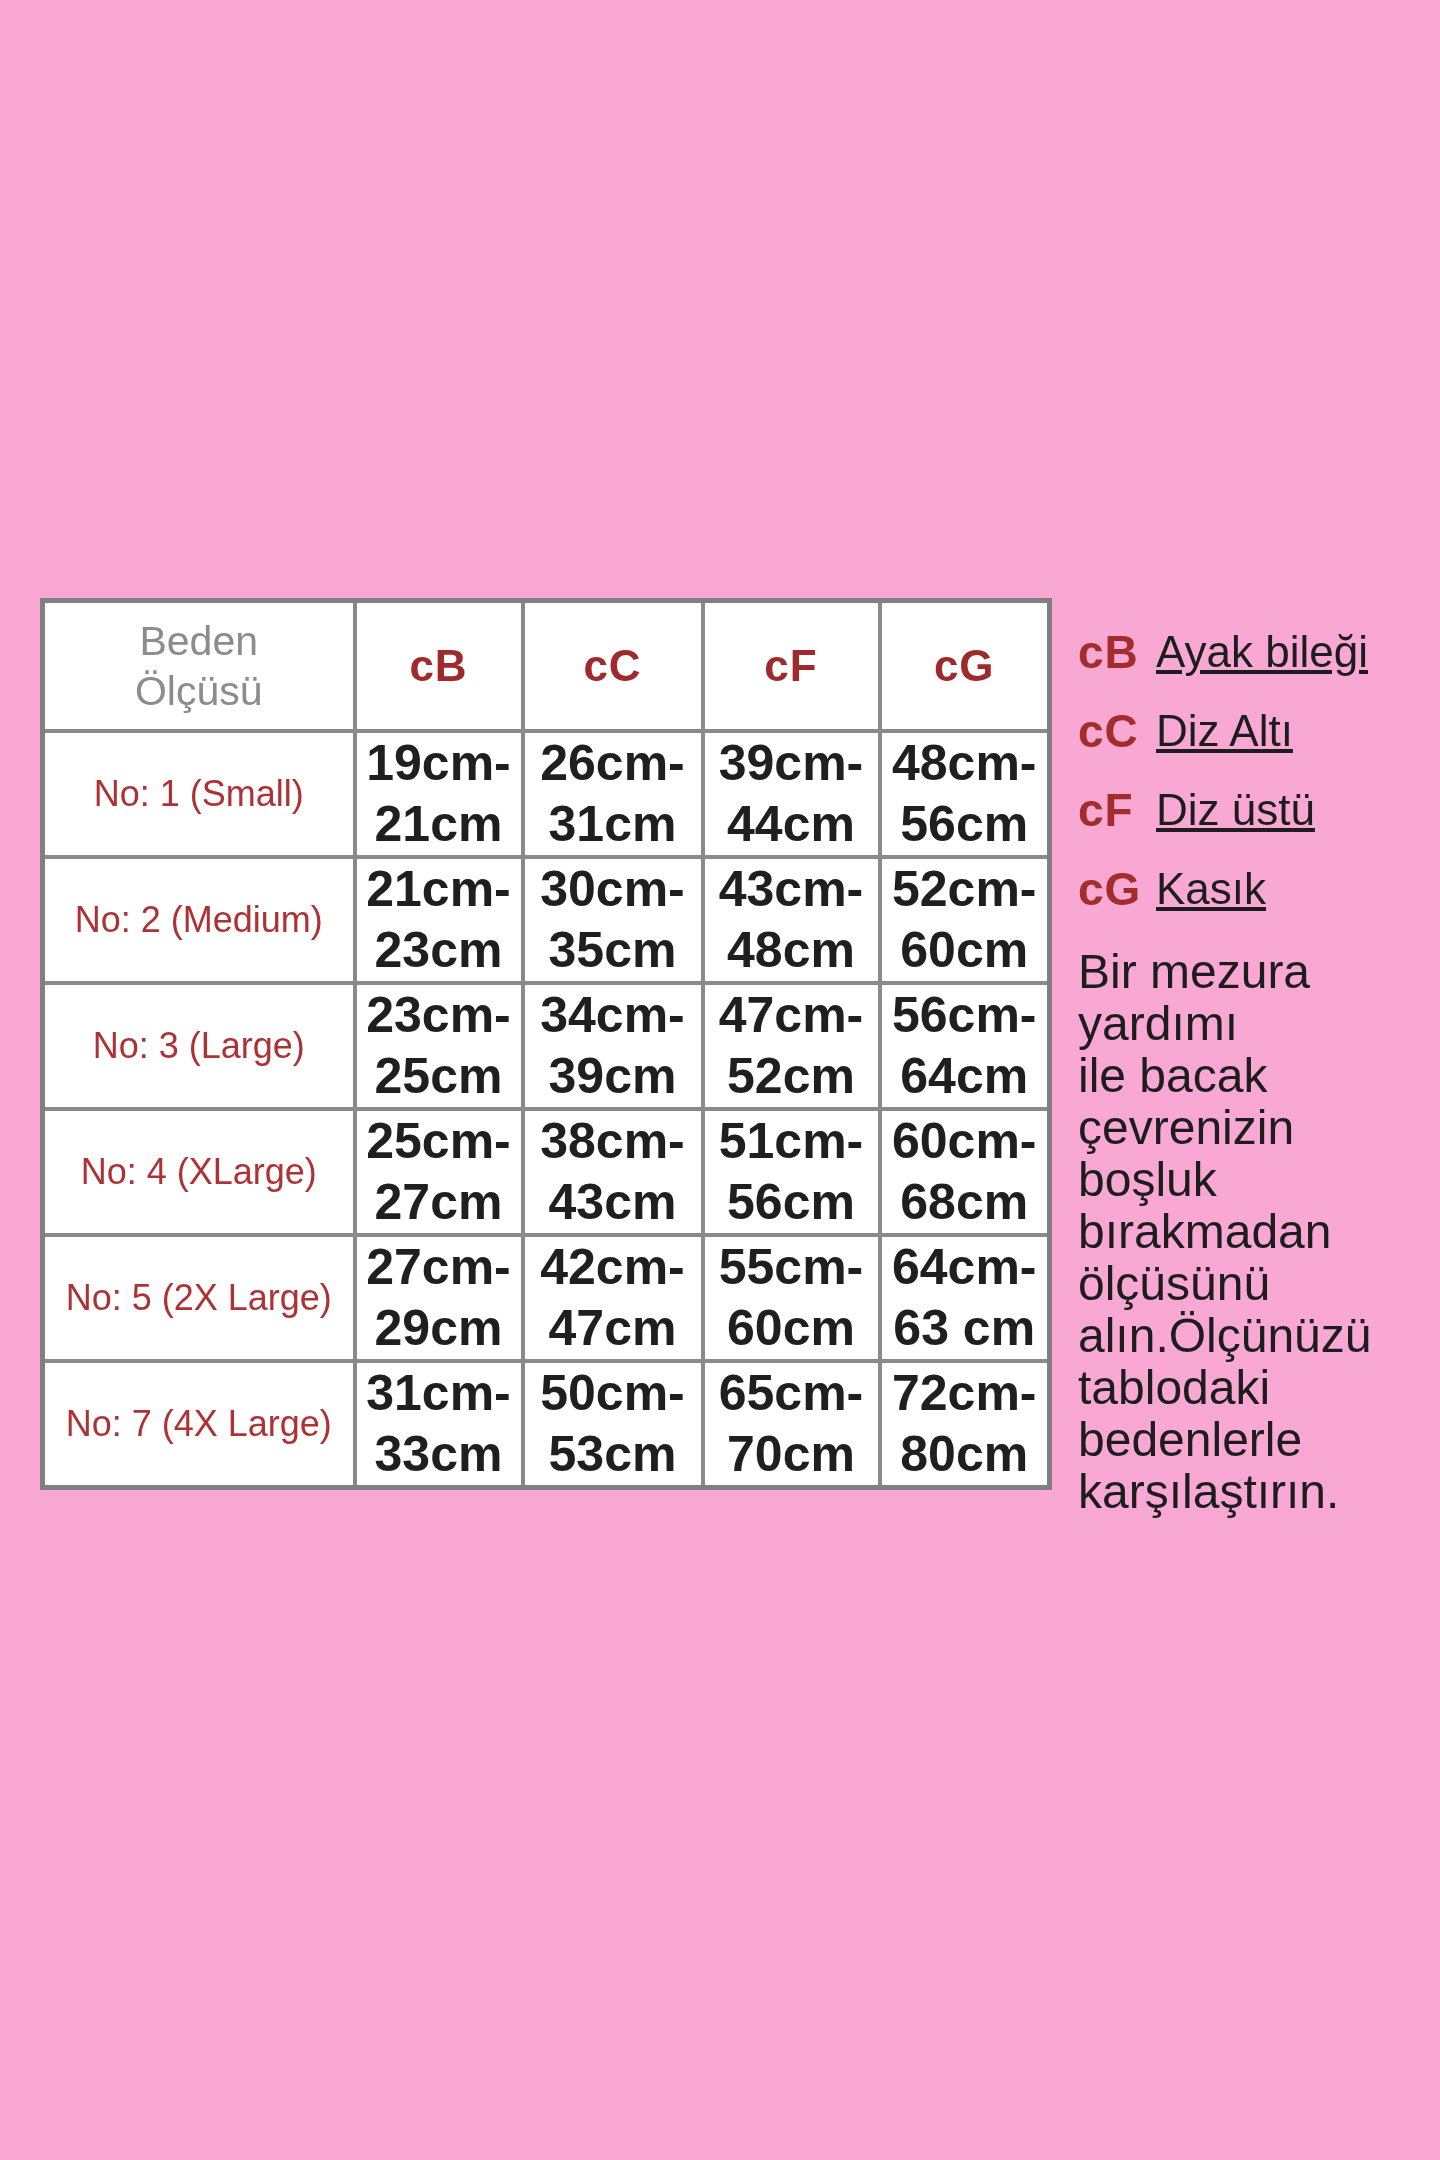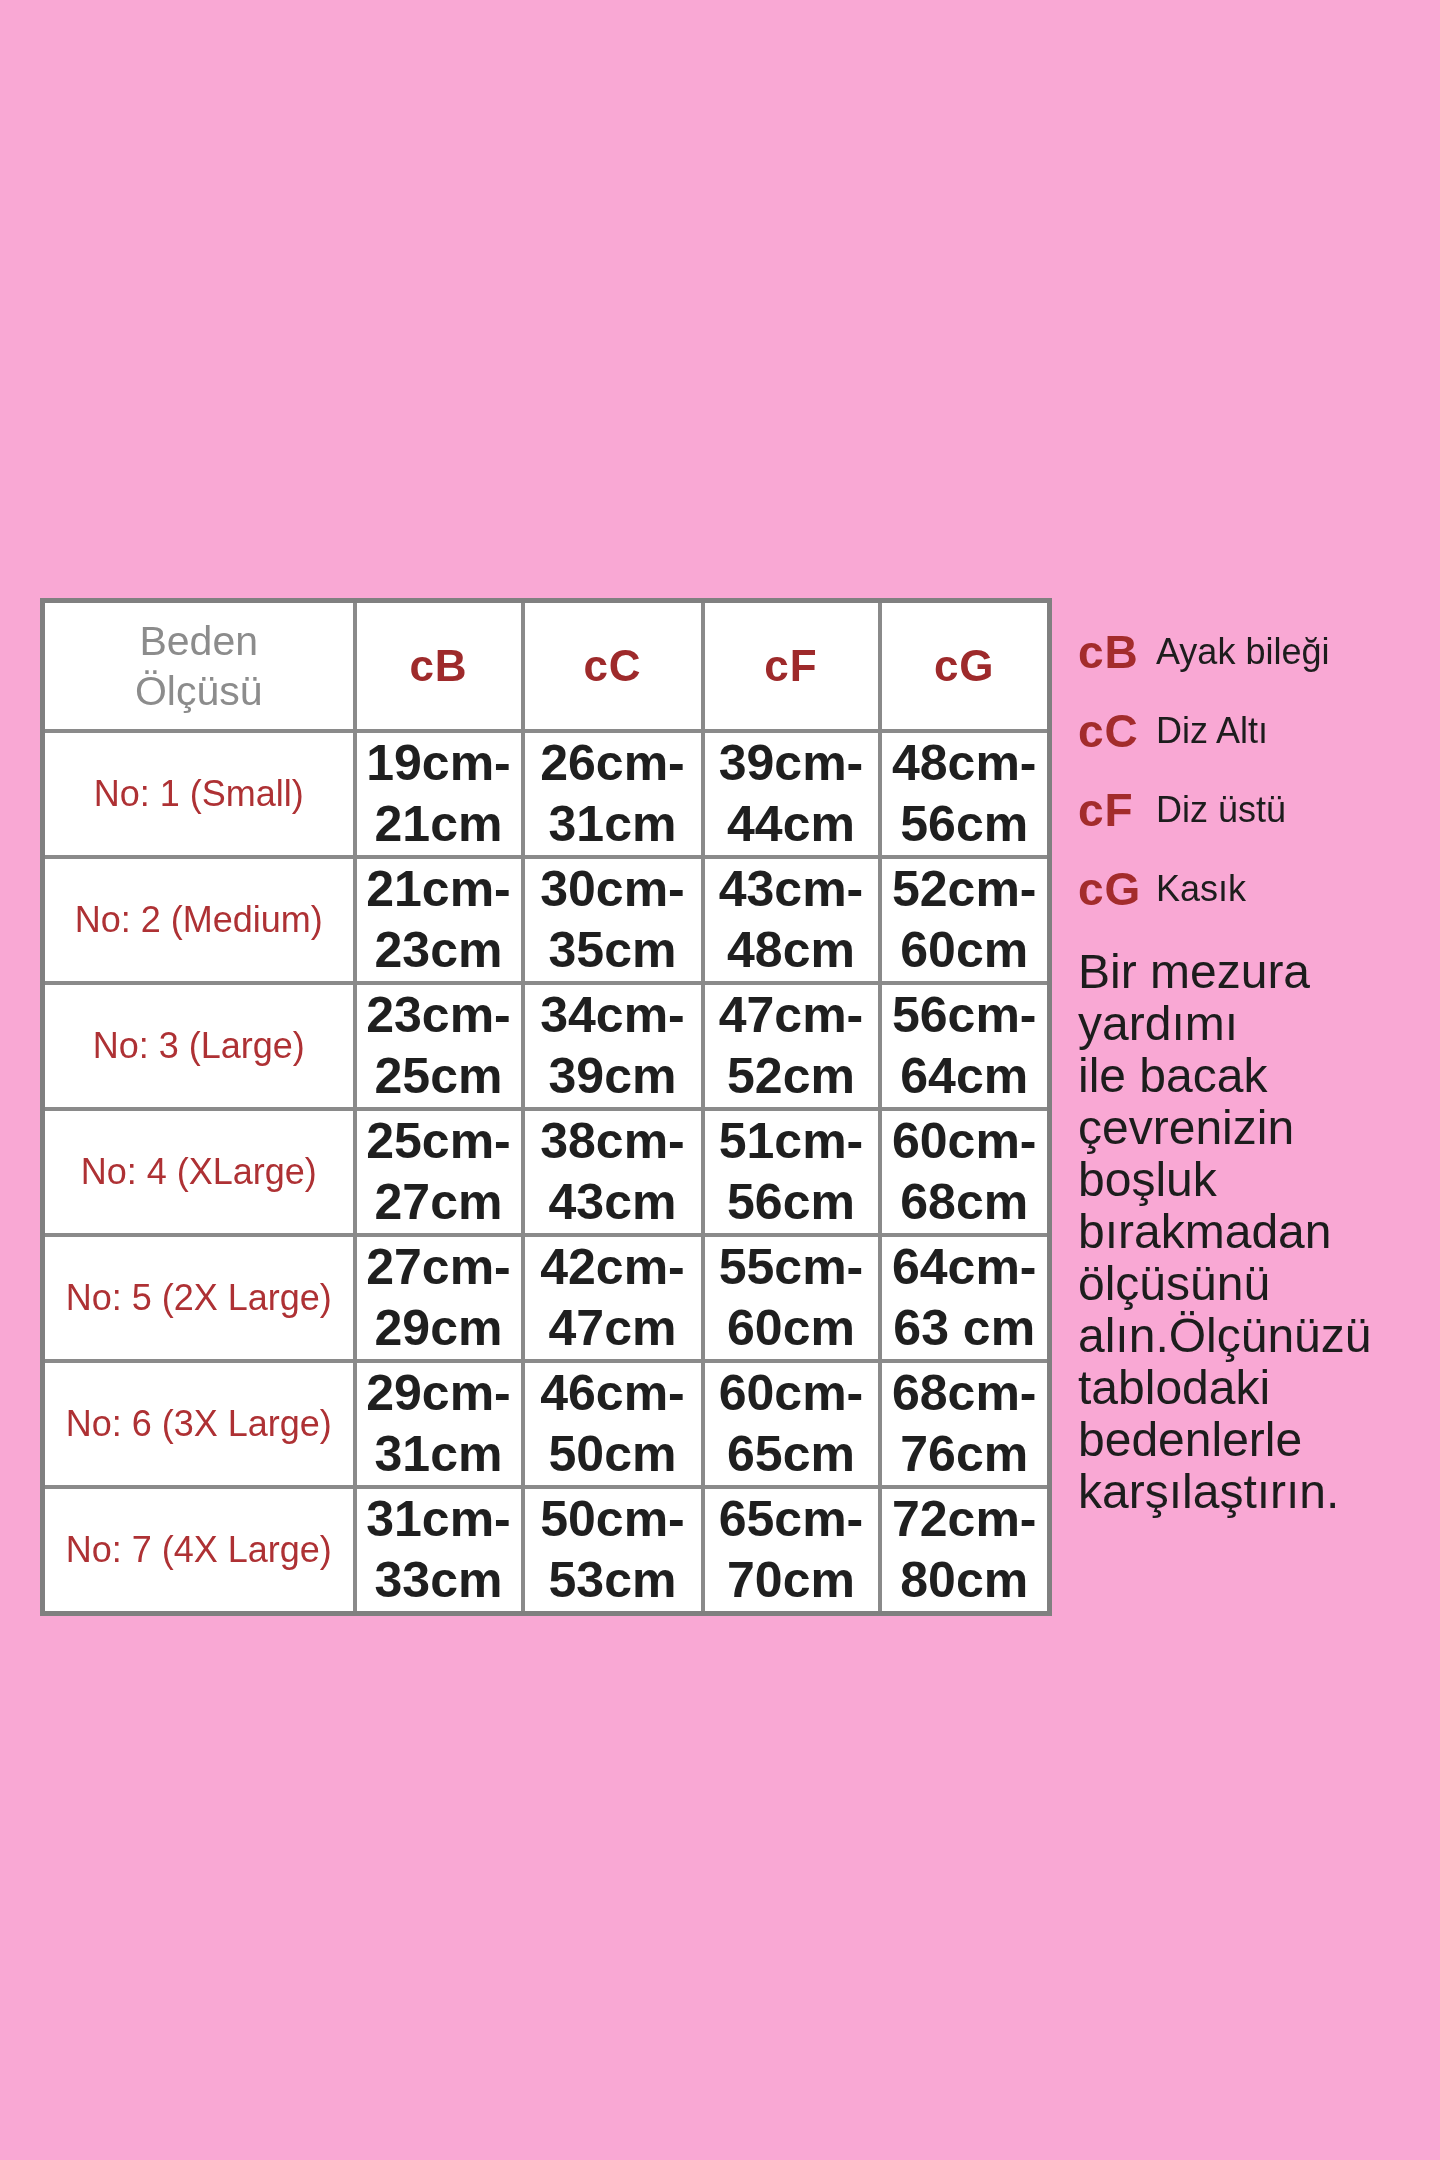--- a/index.html
+++ b/index.html
@@ -34,21 +34,21 @@
   .legend{
     position:absolute;left:1078px;top:622px;display:flex;flex-direction:column;
   }
   .legend-item{
     display:flex;align-items:center;height:60px;margin-bottom:19px;
   }
   .legend-code{
     color:#a32c2c;font-size:46px;font-weight:600;width:78px;flex:0 0 78px;letter-spacing:1px;
   }
   .legend-label{
-    color:#1d1d1d;font-size:36px;white-space:pre;
+    color:#1d1d1d;font-size:44px;white-space:pre;text-decoration:underline;
   }
   .note{
     position:absolute;left:1078px;top:946px;width:362px;
     color:#1d1d1d;font-size:48px;line-height:52px;white-space:pre-line;
   }
 </style>
 </head>
 <body>
 
 <div class="canvas">
@@ -134,31 +134,20 @@
       <td><span class="cell-value">27cm-
 29cm</span></td>
       <td><span class="cell-value">42cm-
 47cm</span></td>
       <td><span class="cell-value">55cm-
 60cm</span></td>
       <td><span class="cell-value">64cm-
 63 cm</span></td>
     </tr>
 
-    <tr class="data-row">
-      <td><span class="row-label">No: 6 (3X Large)</span></td>
-      <td><span class="cell-value">29cm-
-31cm</span></td>
-      <td><span class="cell-value">46cm-
-50cm</span></td>
-      <td><span class="cell-value">60cm-
-65cm</span></td>
-      <td><span class="cell-value">68cm-
-76cm</span></td>
-    </tr>
 
     <tr class="data-row">
       <td><span class="row-label">No: 7 (4X Large)</span></td>
       <td><span class="cell-value">31cm-
 33cm</span></td>
       <td><span class="cell-value">50cm-
 53cm</span></td>
       <td><span class="cell-value">65cm-
 70cm</span></td>
       <td><span class="cell-value">72cm-

